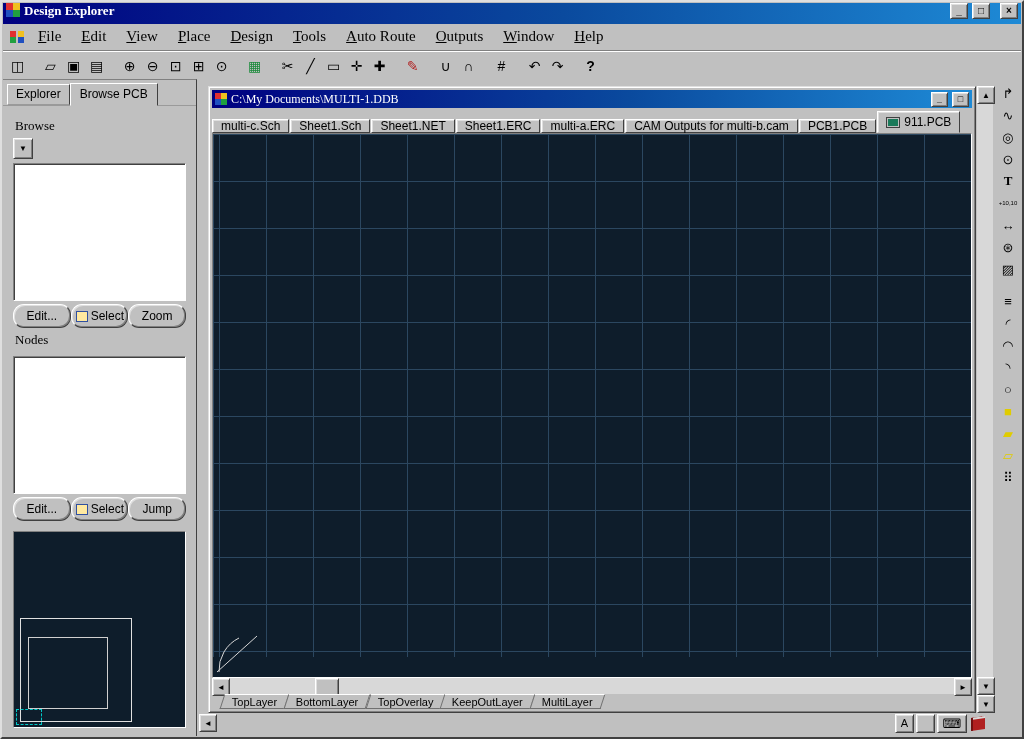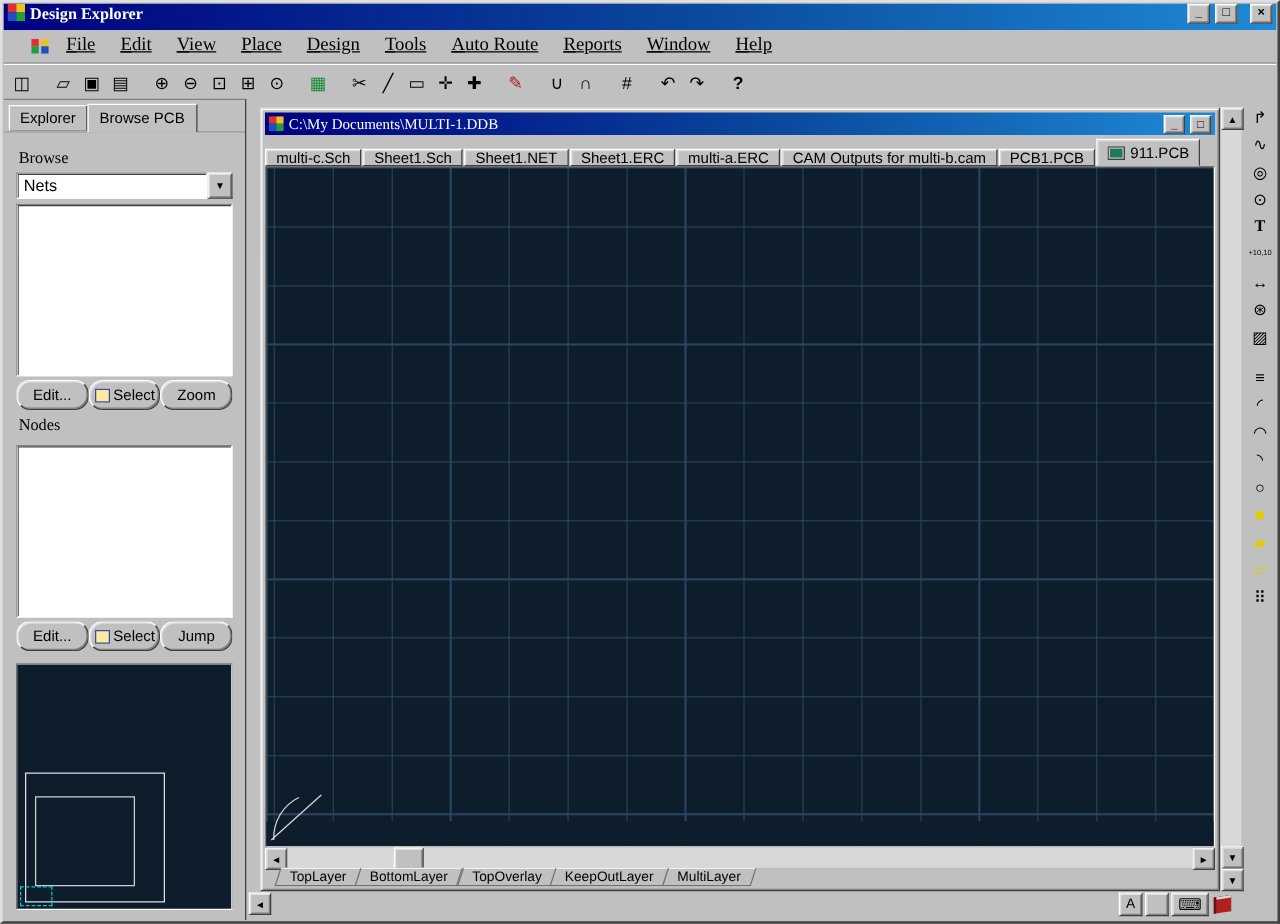--- a/index.html
+++ b/index.html
@@ -14,21 +14,21 @@
   #titlebar{position:absolute;left:1px;top:1px;right:1px;height:21px;
     background:linear-gradient(90deg,#000080 0%,#0a4a9e 55%,#1e8ad6 100%);
     display:flex;align-items:flex-start;gap:4px;padding:0 3px;}
   .title-text{color:#fff;font:bold 13px "Liberation Serif",serif;white-space:nowrap;}
   .tb-spacer{flex:1;}
   .win-btn{width:16px;height:14px;font:bold 10px "Liberation Sans",sans-serif;line-height:10px;}
   .close-gap{width:2px;}
 
   
   #menubar{position:absolute;left:1px;top:22px;right:1px;height:26px;display:flex;align-items:center;
-    padding-left:18px;font-family:"Liberation Serif",serif;font-size:15px;border-bottom:1px solid #808080;text-decoration:underline;}
+    padding-left:3px;font-family:"Liberation Serif",serif;font-size:15px;border-bottom:1px solid #808080;}
   .menu-item{padding:2px 10px 3px;}
   .menu-item::first-letter{text-decoration:underline;}
   #menu-grip{width:22px;height:18px;}
 
   
   #toolbar{position:absolute;left:1px;top:49px;right:1px;height:27px;display:flex;align-items:center;
     padding-left:3px;border-top:1px solid #ffffff;}
   .tool{width:23px;height:22px;display:flex;align-items:center;justify-content:center;font-size:14px;}
   .tool.green{color:#1a8a3a;} .tool.red{color:#b02020;} .tool.bold{font-weight:bold;}
   .tsep{width:10px;height:22px;}
@@ -133,21 +133,21 @@
           <rect x="8" y="6" width="6" height="6" fill="#2050c0"></rect>
         </svg>
     </span>
     <div class="menu-item">File</div>
     <div class="menu-item">Edit</div>
     <div class="menu-item">View</div>
     <div class="menu-item">Place</div>
     <div class="menu-item">Design</div>
     <div class="menu-item">Tools</div>
     <div class="menu-item">Auto Route</div>
-    <div class="menu-item">Reports</div>
+    <div class="menu-item">Outputs</div>
     <div class="menu-item">Window</div>
     <div class="menu-item">Help</div>
   </div>
 
   <div id="toolbar">
     <div class="tool">◫</div>
     <div class="tsep"></div>
     <div class="tool">▱</div>
     <div class="tool">▣</div>
     <div class="tool">▤</div>
@@ -180,21 +180,20 @@
   </div>
 
   <div id="left-panel">
     <div id="left-tabs">
       <div class="side-tab">Explorer</div>
       <div class="side-tab active">Browse PCB</div>
     </div>
     <div id="panel-body">
       <div class="panel-label">Browse</div>
       <div class="combo">
-        <div class="combo-field">Nets</div>
         <div class="combo-btn bevel-out flexc">▼</div>
       </div>
       <div class="listbox bevel-in"></div>
       <div class="btn-row">
         <div class="p-btn bevel-out center">Edit...</div>
         <div class="p-btn bevel-out">
           <span class="mini-sel"></span>
           <span>Select</span>
         </div>
         <div class="p-btn bevel-out center">Zoom</div>

